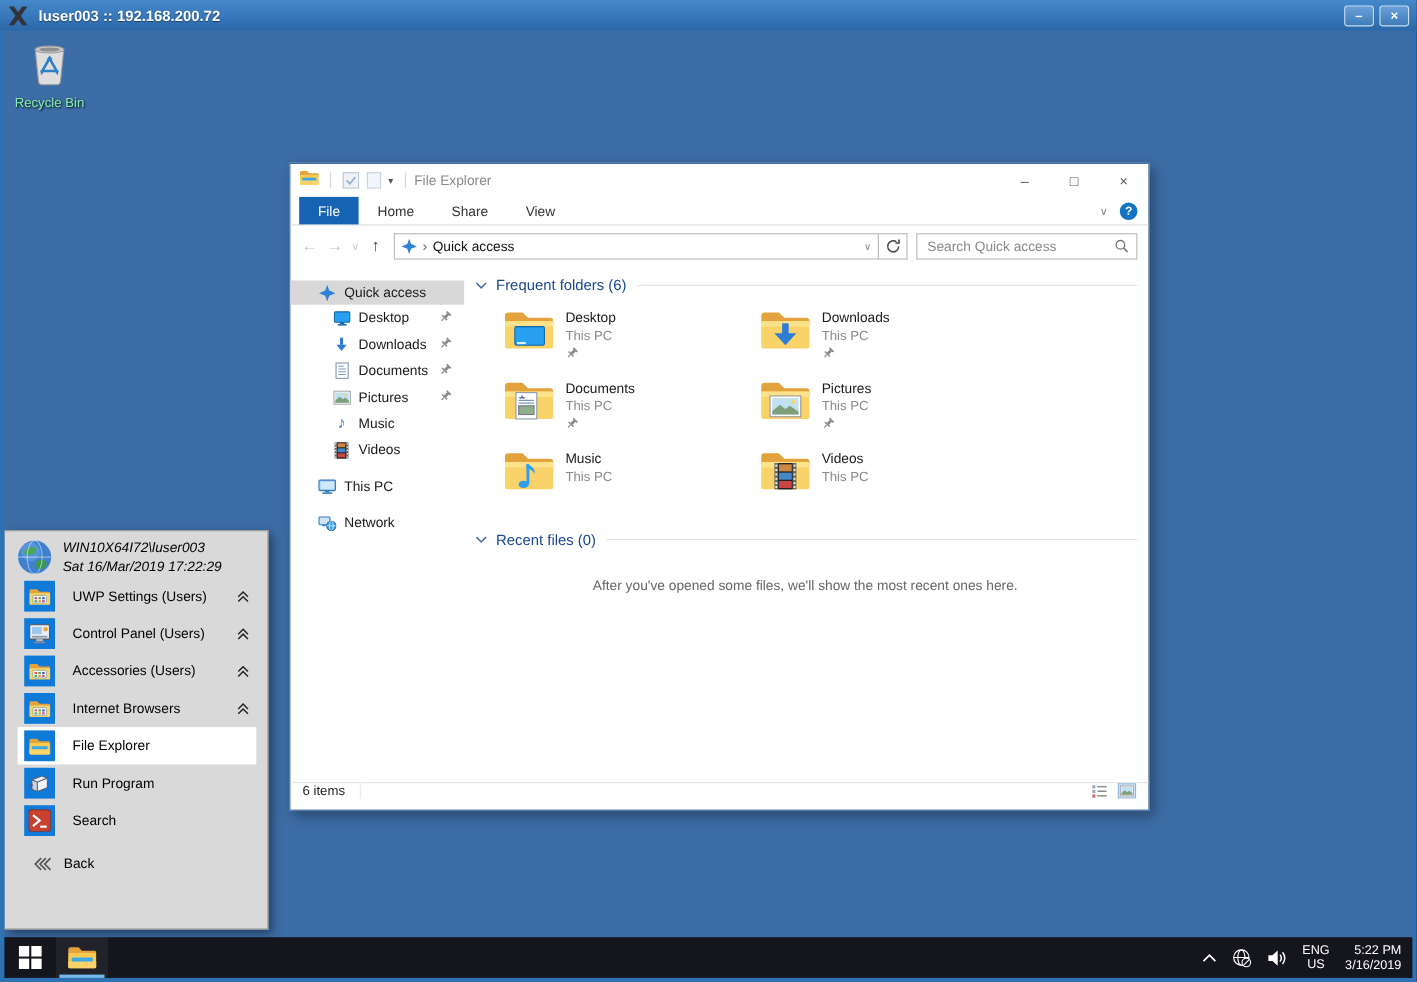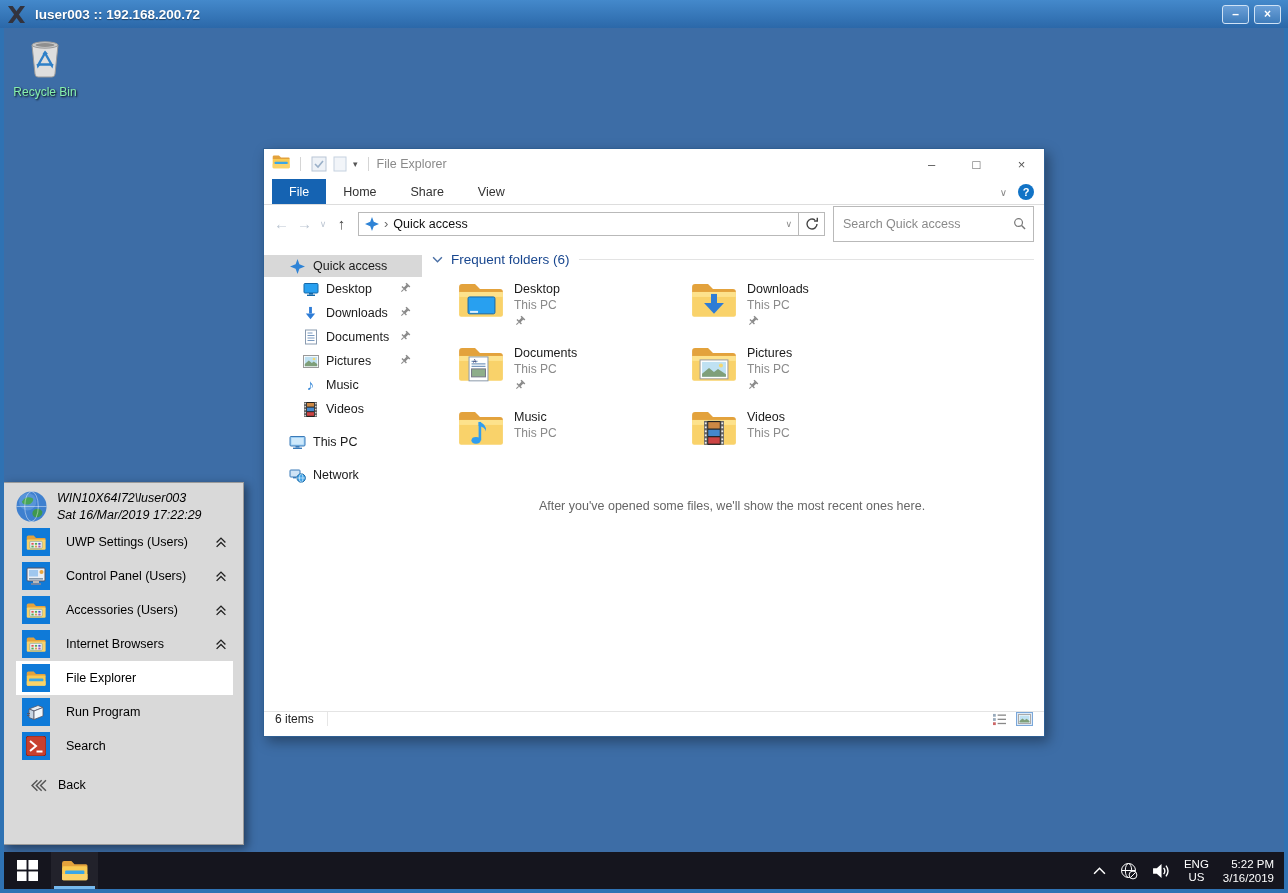--- a/index.html
+++ b/index.html
@@ -41,21 +41,21 @@
   .ex-address { height:37px; display:flex; align-items:center; padding:0 10px 0 6px; flex:0 0 auto; }
   .nav-arrow { width:23px; text-align:center; font-size:15px; color:#bcc6d2; cursor:default; }
   .nav-arrow.small { font-size:9px; width:14px; }
   .nav-arrow.up { color:#4a4a4a; }
   .addr-box { flex:1; height:24px; border:1px solid #b9b9b9; display:flex; align-items:center; padding:0 6px; gap:5px; margin-left:5px; }
   .crumb-sep { color:#666; font-size:13px; }
   .addr-text { font-size:12.5px; color:#111; }
   .addr-spacer { flex:1; }
   .addr-v { color:#888; font-size:9px; }
   .refresh-box { width:26px; height:24px; border:1px solid #b9b9b9; border-left:none; display:flex; align-items:center; justify-content:center; cursor:default; }
-  .search-box { width:201px; height:36px; border:1px solid #b9b9b9; display:flex; align-items:center; padding:0 7px; margin-left:8px; }
+  .search-box { width:201px; height:24px; border:1px solid #b9b9b9; display:flex; align-items:center; padding:0 7px; margin-left:8px; }
   .search-box input { border:none; outline:none; flex:1; font-family:"Liberation Sans",sans-serif; font-size:12.5px; color:#333; min-width:0; }
   .search-box input::placeholder { color:#8a8a8a; }
 
   .ex-body { flex:1; display:flex; min-height:0; }
   .nav-pane { width:158px; padding-top:13px; font-size:12.5px; color:#1a1a1a; flex:0 0 auto; }
   .nav-item { height:24px; display:flex; align-items:center; padding-left:25px; position:relative; cursor:default; }
   .nav-item.lvl1 { padding-left:38px; }
   .nav-item.sel { background:#d8d8d8; height:22px; }
   .nav-item.gap { margin-top:9px; }
   .nicon { width:17px; height:16px; margin-right:7px; display:flex; align-items:center; justify-content:center; flex:0 0 auto; }
@@ -502,20 +502,29 @@
                       </g>
                     </g>
                   </svg></span>
     <div class="tinfo">
       <div>Videos</div>
       <div class="tloc">This PC</div>
 
     </div>
               </div>
             </div>
+          <div class="sec-head" style="margin-top:11px">
+            <span class="chev">
+              <svg width="11" height="7" viewBox="0 0 10 6">
+                  <polyline points="1,1 5,5 9,1" fill="none" stroke="#4a6fa5" stroke-width="1.3"></polyline>
+                </svg>
+            </span>
+            <span>Recent files (0)</span>
+            <span class="rule"></span>
+          </div>
           <div class="empty-msg">After you've opened some files, we'll show the most recent ones here.</div>
         </div>
       </div>
 
       <div class="ex-status">
         <span class="status-items">6 items</span>
         <div class="view-toggles">
           <span class="vt">
             <svg width="15" height="13" viewBox="0 0 16 14">
                 <g fill="#888">

